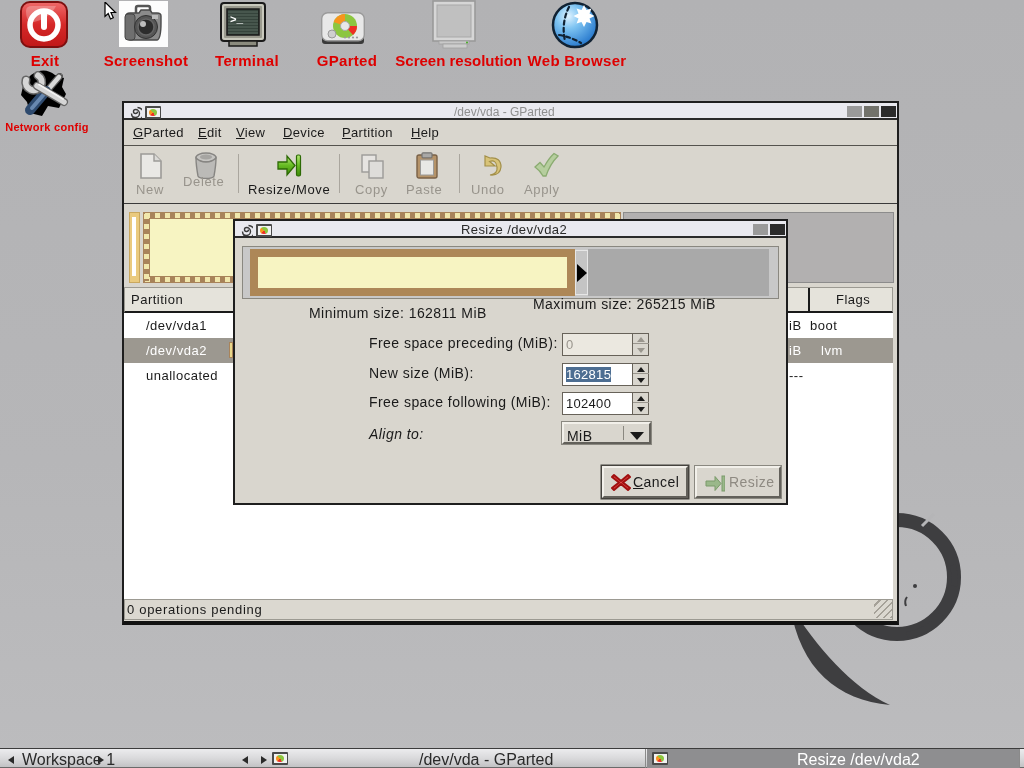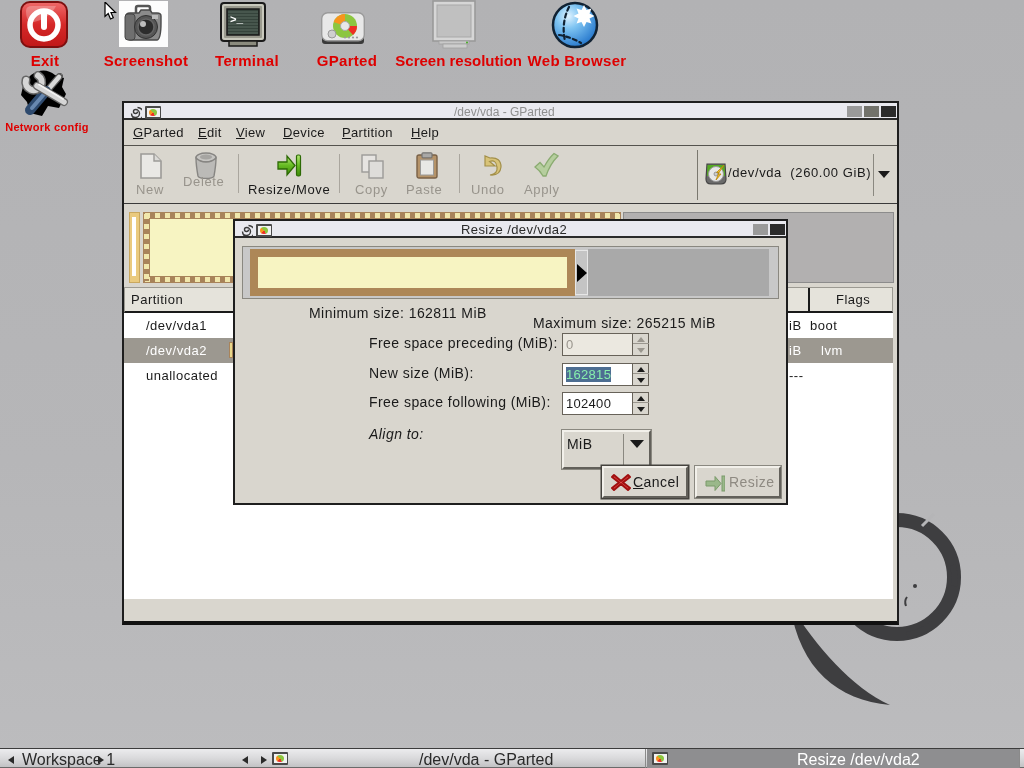--- a/index.html
+++ b/index.html
@@ -220,32 +220,20 @@
         <path d="M3,15 L8,10.5 L12,15 Q17,6 22,1.5 L26,4 Q18,12 14,24 L11,24 Q8,18.5 3,15 Z" fill="#a8cc8a" stroke="#6a9a4a" stroke-width="1.3"></path>
       </svg>
       <span class="abs tlab dim" style="left:12px; top:36px;">New</span>
       <span class="abs tlab dim" style="left:59px; top:28px;">Delete</span>
       <span class="abs tlab" style="left:124px; top:36px; color:#1a1a1a;">Resize/Move</span>
       <span class="abs tlab dim" style="left:231px; top:36px;">Copy</span>
       <span class="abs tlab dim" style="left:282px; top:36px;">Paste</span>
       <span class="abs tlab dim" style="left:347px; top:36px;">Undo</span>
       <span class="abs tlab dim" style="left:400px; top:36px;">Apply</span>
 
-      <div class="abs" style="left:573px; right:1px; top:4px; bottom:3px; border-left:1px solid #7a786f;">
-        <svg class="abs" style="left:7px; top:13px;" width="22" height="23" viewBox="0 0 22 23">
-          <path d="M2,1 L20,1 L21,16 Q21,21 16,21 L6,21 Q1,21 1,16 Z" fill="#6a6a6a" stroke="#444" stroke-width="1.2"></path>
-          <path d="M2.5,2 L19.5,2 L20,13 L2,13 Z" fill="#55aa22"></path>
-          <circle cx="11" cy="11" r="7.5" fill="#e8e8e8" stroke="#999" stroke-width="1"></circle>
-          <circle cx="11" cy="11" r="2" fill="#ccc" stroke="#888" stroke-width="0.8"></circle>
-          <path d="M19,2 L13,11 L16,11 L11,17 L14,9.5 L11.5,9.5 Z" fill="#f2c12e" stroke="#b8860b" stroke-width="0.8"></path>
-        </svg>
-        <span class="abs" style="left:30px; top:15px; font-size:13px; letter-spacing:0.6px; color:#1a1a1a;">/dev/vda&nbsp; (260.00 GiB)</span>
-        <div class="abs" style="right:22px; top:4px; bottom:4px; width:1px; background:#8a8880;"></div>
-        <div class="abs" style="right:6px; top:21px; width:0; height:0; border-left:6px solid transparent; border-right:6px solid transparent; border-top:7px solid #1a1a1a;"></div>
-      </div>
     </div>
 
     <div class="abs" style="left:0; right:0; top:85px; height:83px;">
 
       <div class="abs" style="left:5px; top:7px; width:11px; height:71px; background:#eaca7e; border:1px solid #caa85e;">
         <div class="abs" style="left:2px; top:4px; width:4px; height:59px; background:#fff;"></div>
       </div>
 
       <div class="abs" style="left:19px; top:7px; width:478px; height:71px; background:#a8835a;">
         <div class="abs" style="left:2px; right:2px; top:1px; height:5px; background:repeating-linear-gradient(90deg,#f1e7ac 0 5px,#a8835a 5px 10px);"></div>
@@ -275,20 +263,25 @@
         <div class="abs" style="left:105px; top:4px; width:4px; height:16px; background:#e8d78a; border:1px solid #a8835a;"></div>
         <span class="abs" style="left:665px; top:5px;">iB</span>
         <span class="abs" style="left:686px; top:5px;padding-left:11px;">lvm</span>
       </div>
       <div class="abs" style="left:0; right:0; top:50px; height:25px;">
         <span class="abs" style="left:22px; top:5px;">unallocated</span>
         <span class="abs" style="left:665px; top:5px;">---</span>
       </div>
     </div>
 
+    <div class="abs" style="left:0; right:4px; top:479px; height:21px; background:#dbd8d0; border:1px solid #9c9a92; font-size:13px; letter-spacing:0.7px; color:#1a1a1a;">
+      <span class="abs" style="left:2px; top:2px;">0 operations pending</span>
+      <div class="abs" style="right:0; top:0; width:18px; height:18px;
+        background:repeating-linear-gradient(135deg,#dbd8d0 0 3.5px,#a5a198 3.5px 5px);"></div>
+    </div>
   </div>
 </div>
 
 <div class="win" id="dialog" style="left:233px; top:219px; width:555px; height:286px;">
   <div class="tbar">
     <svg class="spiral" style="left:5px; top:2px;" width="13" height="13" viewBox="0 0 13 13">
       <path d="M6.5,6.5 m2,0 a2,2 0 1 1 -2,-2 a4,4 0 1 1 -4,4 a6,6 0 1 0 6,-6" fill="none" stroke="#3a3a3a" stroke-width="1.4"></path>
     </svg>
     <span class="gpmini abs" style="left:21px; top:2px;"></span>
     <span class="ttext" style="left:226px; color:#2a2a2a; font-size:13px; letter-spacing:0.4px; top:1px;">Resize /dev/vda2</span>
@@ -301,40 +294,40 @@
       <div class="abs" style="left:7px; top:2px; width:325px; height:47px; background:#ad8757;">
         <div class="abs" style="left:8px; top:8px; right:8px; bottom:8px; background:#f7f4c2;"></div>
       </div>
       <div class="abs" style="left:332px; top:3px; width:13px; height:45px; background:#c4c4c4; border:1px solid #e6e6e6;">
         <div class="abs" style="left:1px; top:13px; width:0; height:0; border-top:9px solid transparent; border-bottom:9px solid transparent; border-left:10px solid #000;"></div>
       </div>
       <div class="abs" style="left:345px; top:2px; width:181px; height:47px; background:#a9a9a9;"></div>
     </div>
 
     <span class="abs" style="left:74px; top:67px;">Minimum size: 162811 MiB</span>
-    <span class="abs" style="left:298px; top:77px;">Maximum size: 265215 MiB</span>
+    <span class="abs" style="left:298px; top:58px;">Maximum size: 265215 MiB</span>
 
     <span class="abs" style="left:134px; top:97px;">Free space preceding (MiB):</span>
     <span class="abs" style="left:134px; top:127px;">New size (MiB):</span>
     <span class="abs" style="left:134px; top:156px;">Free space following (MiB):</span>
     <span class="abs" style="left:134px; top:188px;font-style:italic;">Align to:</span>
 
     <div class="spin" style="left:327px; top:95px; background:#ebe8e0;">
       <span class="val" style="color:#9a968e;">0</span>
       <div class="spinbtns">
           <div class="up">
             <div class="tri-up" style="border-bottom-color:#9a968e;"></div>
           </div>
           <div class="dn">
             <div class="tri-dn" style="border-top-color:#9a968e;"></div>
           </div>
         </div>
     </div>
     <div class="spin" style="left:327px; top:125px;">
-      <span class="val" style="background:#4d6e92; color:#86efac;">162815</span>
+      <span class="val" style="background:#4d6e92; color:#ffffff;">162815</span>
       <div class="spinbtns">
           <div class="up">
             <div class="tri-up"></div>
           </div>
           <div class="dn">
             <div class="tri-dn"></div>
           </div>
         </div>
     </div>
     <div class="spin" style="left:327px; top:154px;">
@@ -342,21 +335,21 @@
       <div class="spinbtns">
           <div class="up">
             <div class="tri-up"></div>
           </div>
           <div class="dn">
             <div class="tri-dn"></div>
           </div>
         </div>
     </div>
 
-    <div class="gtkbtn" style="left:327px; top:192px; width:89px; height:39px;">
+    <div class="gtkbtn" style="left:327px; top:184px; width:89px; height:22px;">
       <span class="abs" style="left:3px; top:4px;">MiB</span>
       <div class="abs" style="left:59px; top:2px; bottom:2px; width:1px; background:#8a8880;"></div>
       <div class="abs" style="left:66px; top:8px; width:0; height:0; border-left:7px solid transparent; border-right:7px solid transparent; border-top:8px solid #1a1a1a;"></div>
     </div>
 
     <div class="gtkbtn" style="left:367px; top:228px; width:86px; height:32px; font-size:14px; box-shadow:0 0 0 1.5px #45433e;">
       <svg class="abs" style="left:7px; top:5px;" width="20" height="19" viewBox="0 0 20 19">
         <g stroke="#a01010" stroke-width="2" fill="#e04848" stroke-linejoin="round">
           <path d="M3,2 L10,8 L17,2 L19,4 L12,9.5 L19,15 L17,17 L10,11 L3,17 L1,15 L8,9.5 L1,4 Z"></path>
         </g>

